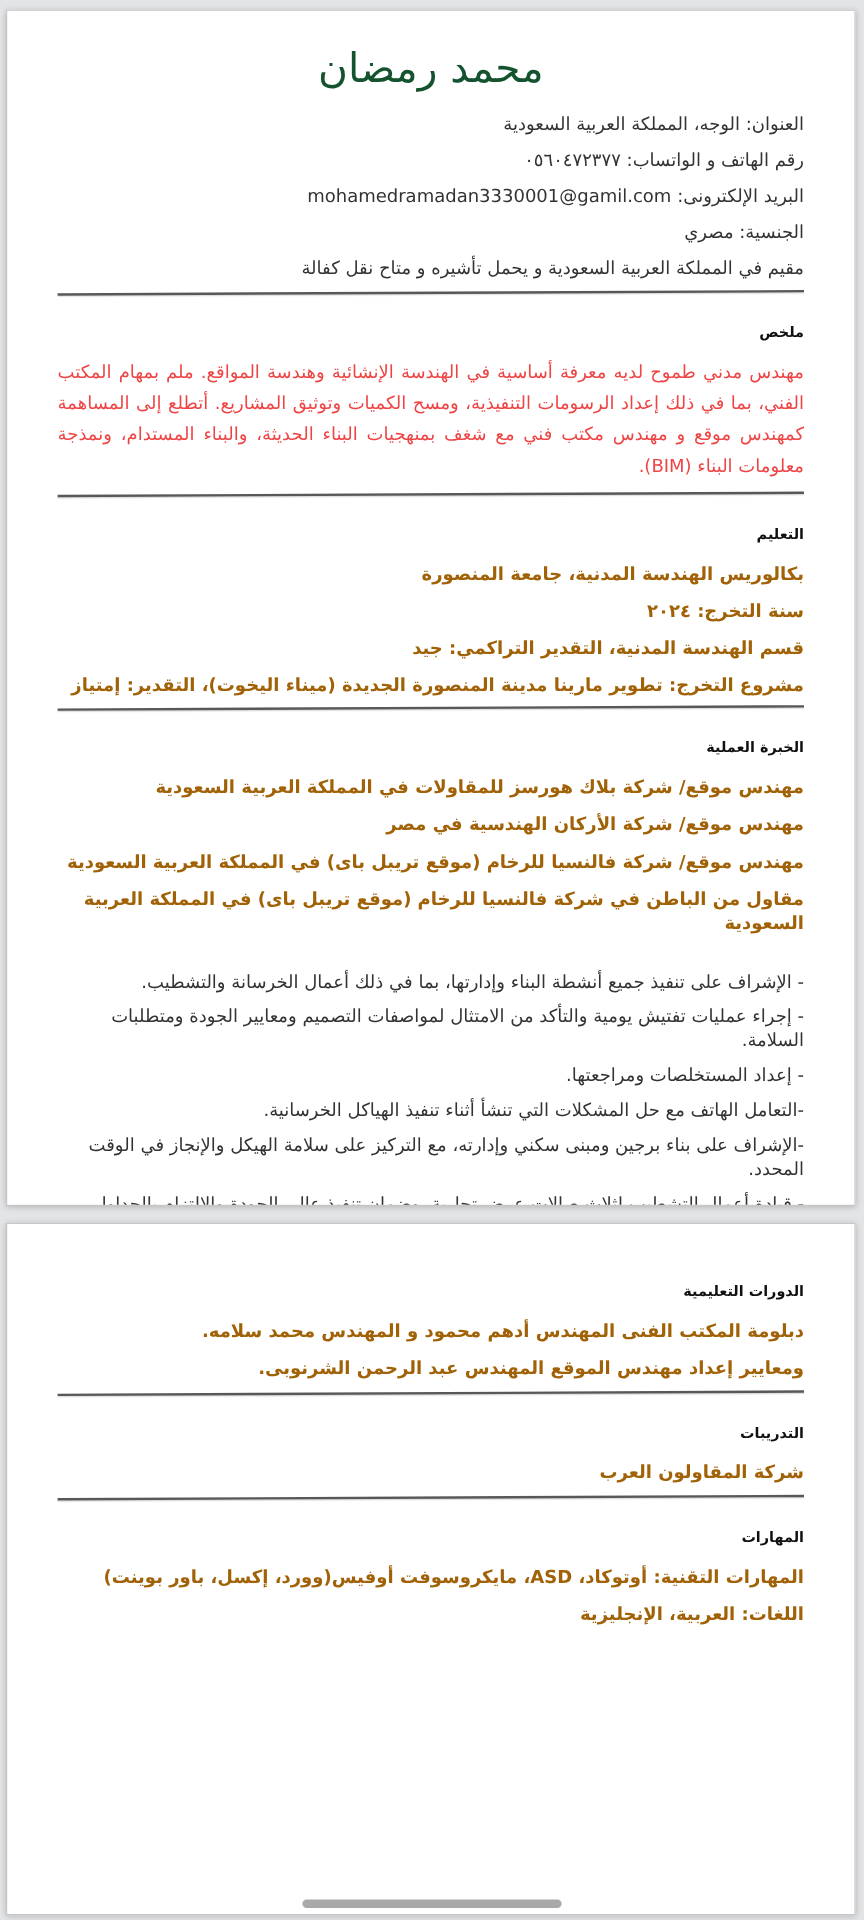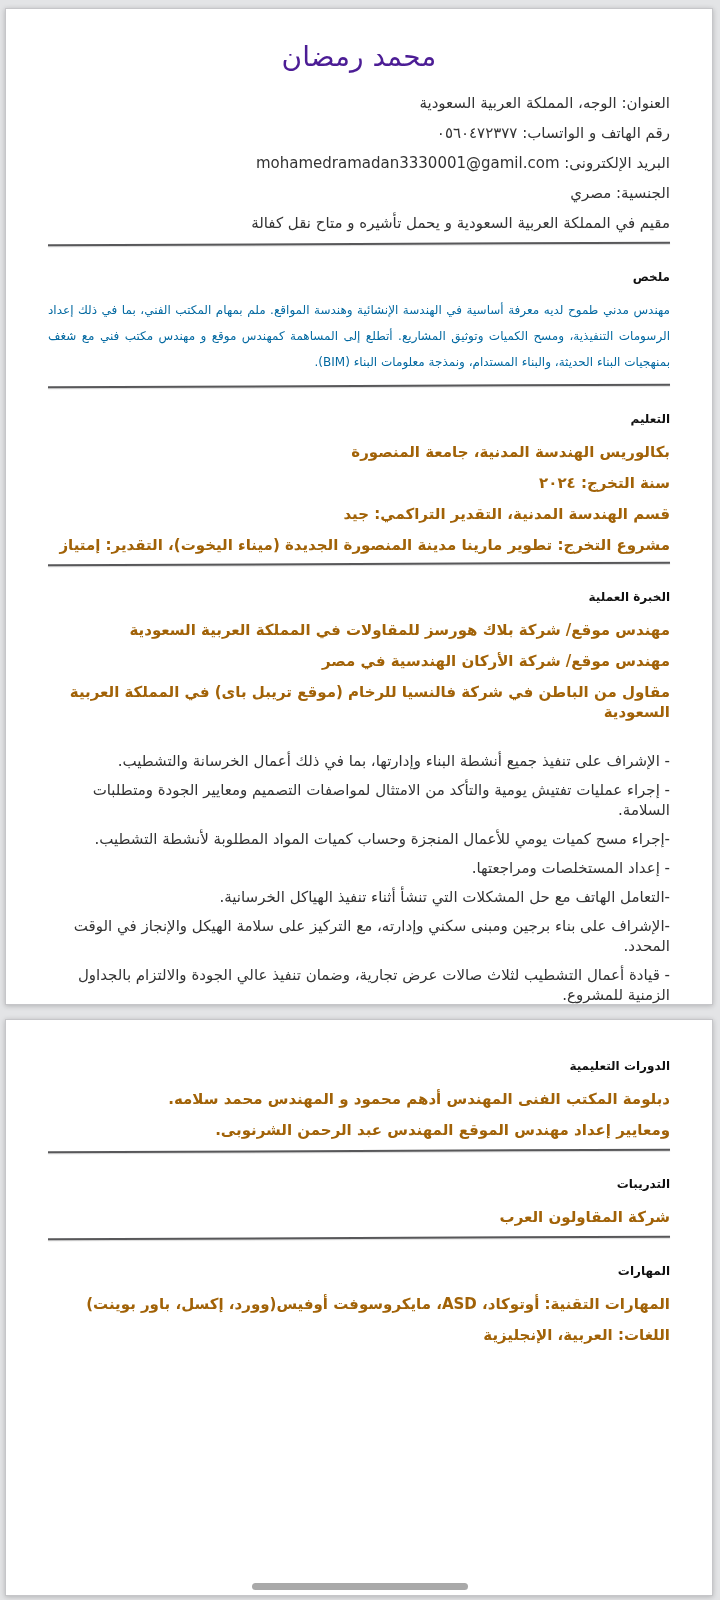--- a/index.html
+++ b/index.html
@@ -21,23 +21,23 @@
     padding:0 42px;
     direction:rtl;
     text-align:right;
     overflow:hidden;
   }
   .page-1 { top:8px;    height:997px; }
   .page-2 { top:1019px; height:577px; }
 
   .doc-name {
     text-align:center;
-    font-size:28px;
+    font-size:34px;
     font-weight:400;
-    color:#4c1d95;
+    color:#14532d;
     padding-top:26px;
     line-height:44px;
   }
   .contact-block { margin-top:14px; }
   .contact-block p {
     font-size:15px;
     line-height:20px;
     margin-bottom:10px;
     color:#333;
   }
@@ -63,25 +63,25 @@
     color:#a16207;
     font-weight:bold;
   }
   p.duty {
     font-size:15px;
     line-height:20px;
     margin-top:9px;
     color:#333;
   }
   p.para {
-    font-size:12px;
+    font-size:15px;
     line-height:26px;
     margin-top:8px;
     text-align:justify;
-    color:#0369a1;
+    color:#ef4444;
   }
   .spacer { height:20px; }
   .gesture-bar {
     position:absolute;
     left:252px;
     top:1583px;
     width:216px;
     height:7px;
     border-radius:4px;
     background:#a9a9a9;
@@ -112,35 +112,35 @@
   <p class="line">بكالوريس الهندسة المدنية، جامعة المنصورة</p>
   <p class="line">سنة التخرج: ٢٠٢٤</p>
   <p class="line">قسم الهندسة المدنية، التقدير التراكمي: جيد</p>
   <p class="line">مشروع التخرج: تطوير مارينا مدينة المنصورة الجديدة (ميناء اليخوت)، التقدير: إمتياز</p>
 
   <div class="rule"></div>
 
   <h2 class="sec-title">الخبرة العملية</h2>
   <p class="line">مهندس موقع/ شركة بلاك هورسز للمقاولات في المملكة العربية السعودية</p>
   <p class="line">مهندس موقع/ شركة الأركان الهندسية في مصر</p>
+  <p class="line">مهندس موقع/ شركة فالنسيا للرخام (موقع تريبل باى) في المملكة العربية السعودية</p>
   <p class="line">مقاول من الباطن في شركة فالنسيا للرخام (موقع تريبل باى) في المملكة العربية السعودية</p>
 
   <div class="spacer"></div>
 
   <p class="duty">- الإشراف على تنفيذ جميع أنشطة البناء وإدارتها، بما في ذلك أعمال الخرسانة والتشطيب.</p>
   <p class="duty">- إجراء عمليات تفتيش يومية والتأكد من الامتثال لمواصفات التصميم ومعايير الجودة ومتطلبات السلامة.</p>
-  <p class="duty">-إجراء مسح كميات يومي للأعمال المنجزة وحساب كميات المواد المطلوبة لأنشطة التشطيب.</p>
   <p class="duty">- إعداد المستخلصات ومراجعتها.</p>
   <p class="duty">-التعامل الهاتف مع حل المشكلات التي تنشأ أثناء تنفيذ الهياكل الخرسانية.</p>
   <p class="duty">-الإشراف على بناء برجين ومبنى سكني وإدارته، مع التركيز على سلامة الهيكل والإنجاز في الوقت المحدد.</p>
   <p class="duty">- قيادة أعمال التشطيب لثلاث صالات عرض تجارية، وضمان تنفيذ عالي الجودة والالتزام بالجداول الزمنية للمشروع.</p>
 
 </section>
 
-<section class="page page-2" style="padding-top:34px;">
+<section class="page page-2" style="padding-top:44px;">
   <h2 class="sec-title" style="margin-top:0;">الدورات التعليمية</h2>
   <p class="line">دبلومة المكتب الفنى المهندس أدهم محمود و المهندس محمد سلامه.</p>
   <p class="line">ومعايير إعداد مهندس الموقع المهندس عبد الرحمن الشرنوبى.</p>
 
   <div class="rule rm10"></div>
 
   <h2 class="sec-title">التدريبات</h2>
   <p class="line">شركة المقاولون العرب</p>
 
   <div class="rule rm10"></div>

